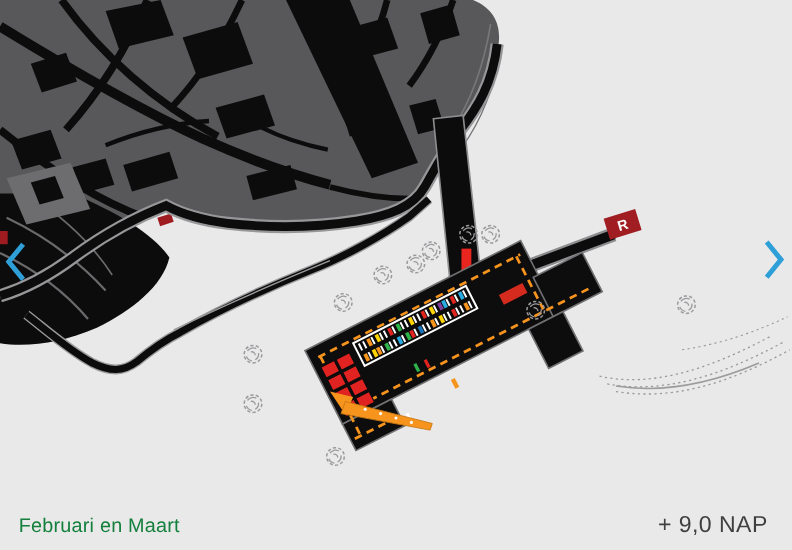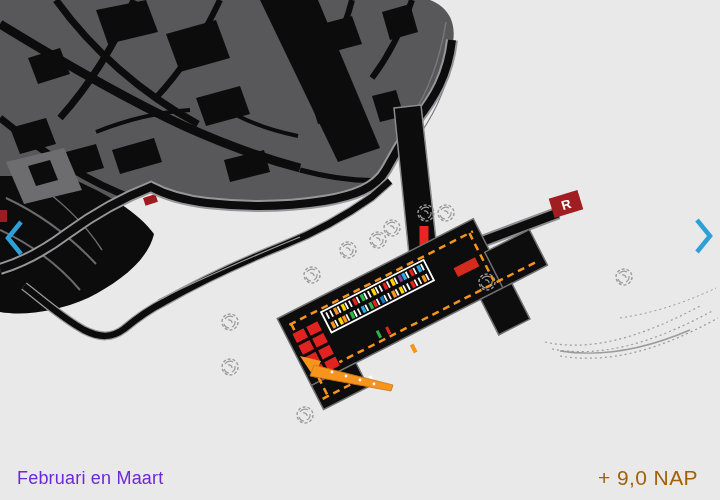--- a/index.html
+++ b/index.html
@@ -4,25 +4,25 @@
 <style>
   html,body{margin:0;padding:0;background:#ffffff;}
   .stage{
     position:relative;width:720px;height:500px;overflow:hidden;
     background:#e9e9ea;font-family:"Liberation Sans",sans-serif;
     -webkit-user-select:none;user-select:none;
   }
   .plan{position:absolute;left:0;top:0;display:block;}
   .caption{
     position:absolute;left:17px;bottom:11px;
-    font-size:18px;color:#6d28d9;letter-spacing:.2px;
+    font-size:18px;color:#15803d;letter-spacing:.2px;
   }
   .nap{
     position:absolute;right:22px;bottom:10px;
-    font-size:21px;color:#a16207;letter-spacing:.4px;
+    font-size:21px;color:#404040;letter-spacing:.4px;
   }
   button.nav{
     position:absolute;width:26px;height:44px;padding:0;margin:0;
     background:none;border:none;cursor:pointer;line-height:0;
   }
   button.nav.prev{left:2px;top:216px;}
   button.nav.next{left:690px;top:214px;}
 </style>
 </head>
 <body>

